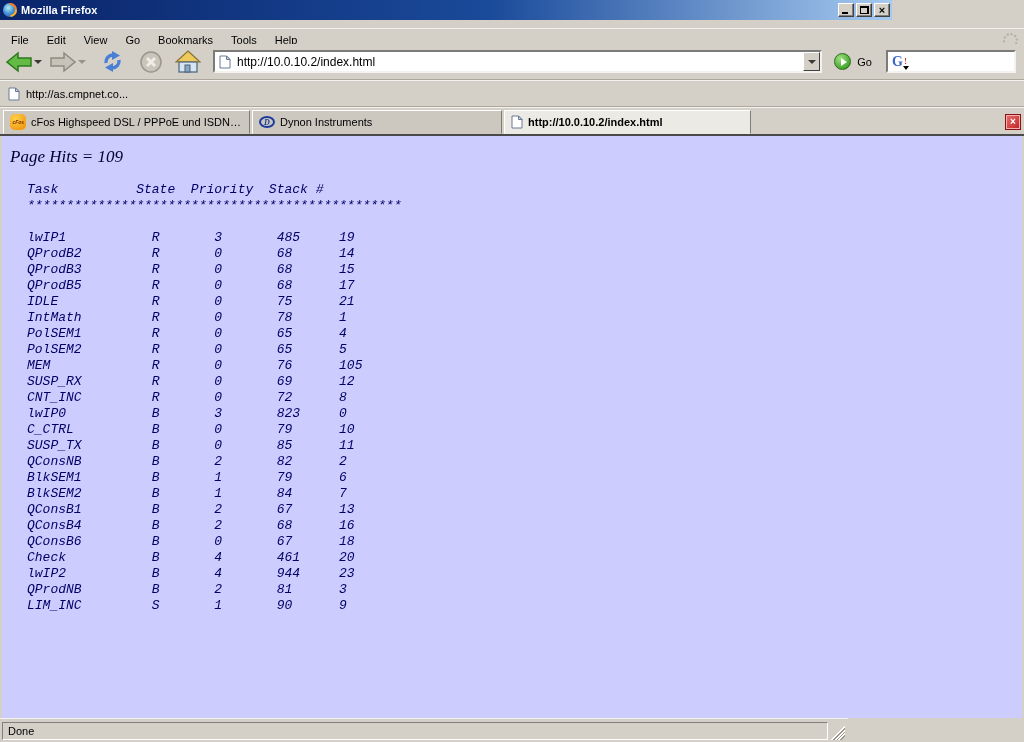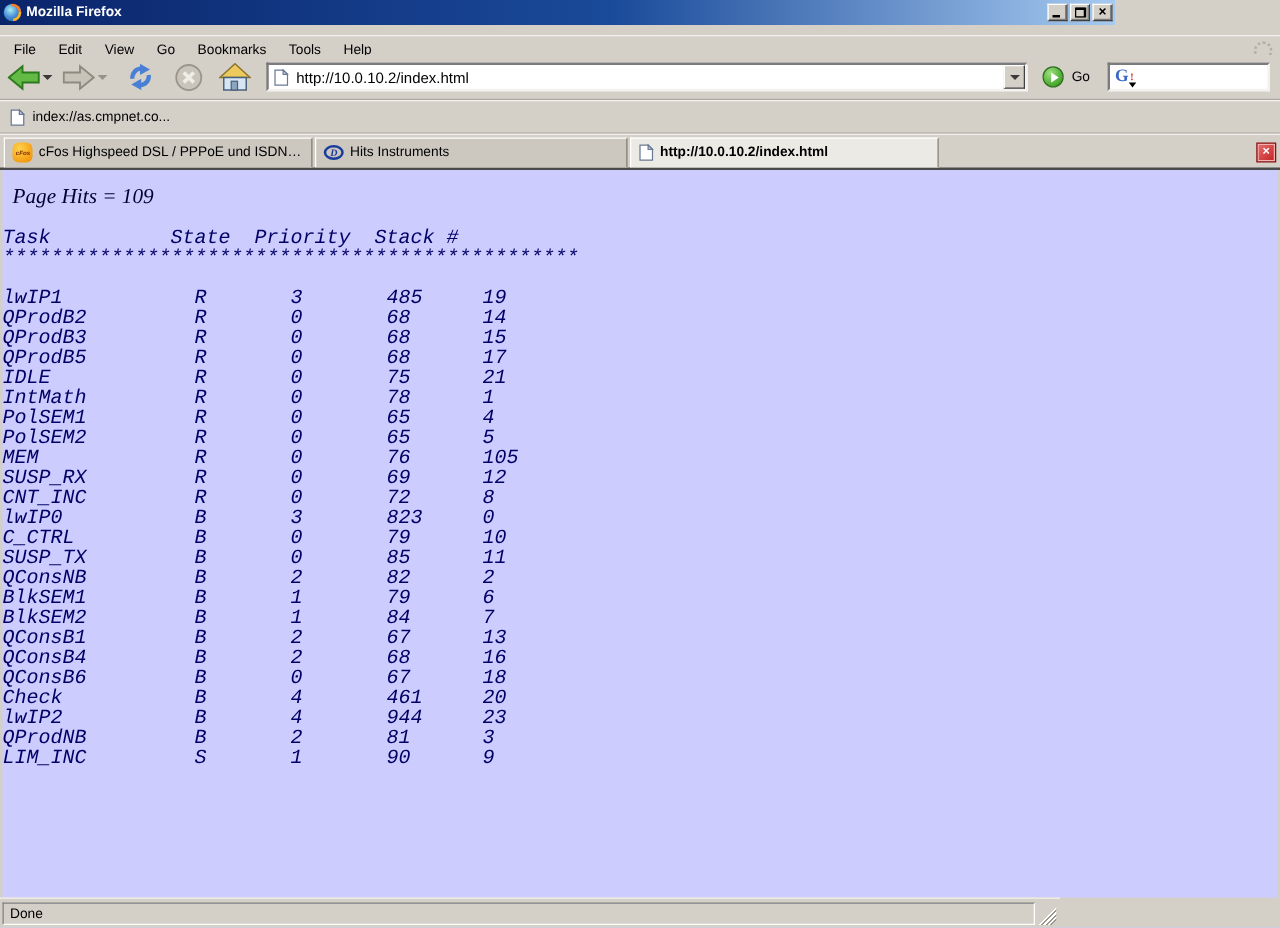--- a/index.html
+++ b/index.html
@@ -87,22 +87,22 @@
   .tab-close { margin-left:auto; margin-bottom:4px; width:16px; height:16px;
     background:linear-gradient(135deg,#e87070,#c22222); border:1px solid #8a1111;
     box-shadow:inset 0 0 0 1px #f2b0b0; color:#fff; font-weight:bold; font-size:10px;
     display:flex; align-items:center; justify-content:center; line-height:10px; }
 
   
   .content { position:absolute; top:136px; left:0; width:1024px; height:582px; background:#ccccff;
     border-left:2px solid #d4d0c8; border-right:2px solid #d4d0c8; position:absolute;font-style:italic; }
   .page-hits { position:absolute; top:11px; left:8px; font-family:"Liberation Serif", serif;
     font-size:17px; color:#000033; }
-  .task-pre { position:absolute; top:46px; left:0; font-family:"Liberation Mono", monospace;
-    font-size:16px; line-height:16px; color:#000066; white-space:pre; }
+  .task-pre { position:absolute; top:46px; left:25px; font-family:"Liberation Mono", monospace;
+    font-size:13px; line-height:16px; color:#000066; white-space:pre; }
 
   
   .statusbar { position:absolute; top:718px; left:0; width:848px; height:24px; background:#d4d0c8;
     border-top:1px solid #f4f2ee; display:flex; align-items:center; padding:3px 3px 2px 2px; }
   .status-panel { flex:1 1 auto; height:18px; border:1px solid; border-color:#808080 #fff #fff #808080;
     display:flex; align-items:center; padding-left:5px; font-size:11px; color:#000; }
   .resize-grip { width:14px; height:14px; margin-left:3px; align-self:flex-end;
     background:linear-gradient(135deg, transparent 50%, #fff 50%, #fff 56%, #9a968c 56%, #9a968c 62%,
       #fff 62%, #fff 68%, #9a968c 68%, #9a968c 74%, #fff 74%, #fff 80%, #9a968c 80%, #9a968c 86%, transparent 86%); }
 
@@ -196,35 +196,35 @@
     <span class="g-icon">G<span class="g-mark">!</span><span class="g-caret"></span></span>
     <span></span>
   </div>
 </div>
 
 <div class="bookmarksbar">
   <svg width="12" height="14" viewBox="0 0 12 14">
     <path d="M1 1 h6.5 l3.5 3.5 V13 H1 Z" fill="#fff" stroke="#6a7a94" stroke-width="1"></path>
     <path d="M7.5 1 L11 4.5 H7.5 Z" fill="#cdd9ea" stroke="#6a7a94" stroke-width="1"></path>
   </svg>
-  <span class="bm-label">index://as.cmpnet.co...</span>
+  <span class="bm-label">http://as.cmpnet.co...</span>
 </div>
 
 <div class="tabbar">
   <div class="tab tab1">
     <span style="width:16px;height:16px;border-radius:5px;background:radial-gradient(circle at 35% 30%,#ffd24a,#f08a00);display:flex;align-items:center;justify-content:center;flex:0 0 auto;">
       <span style="font-size:8px;font-style:italic;font-weight:bold;color:#7a2a00;transform:scale(0.62);">cFos</span>
     </span>
     <span class="tab-label">cFos Highspeed DSL / PPPoE und ISDN CAP...</span>
   </div>
   <div class="tab tab2">
     <span style="width:16px;height:12px;border:2px solid #1a3c9e;border-radius:50%;display:flex;align-items:center;justify-content:center;flex:0 0 auto;">
       <span style="font-size:8px;font-weight:bold;font-style:italic;color:#1a3c9e;font-family:'Liberation Serif',serif;">D</span>
     </span>
-    <span class="tab-label">Hits Instruments</span>
+    <span class="tab-label">Dynon Instruments</span>
   </div>
   <div class="tab tab3 active">
     <svg width="12" height="14" viewBox="0 0 12 14" style="flex:0 0 auto">
       <path d="M1 1 h6.5 l3.5 3.5 V13 H1 Z" fill="#fff" stroke="#6a7a94" stroke-width="1"></path>
       <path d="M7.5 1 L11 4.5 H7.5 Z" fill="#cdd9ea" stroke="#6a7a94" stroke-width="1"></path>
     </svg>
     <span class="tab-label">http://10.0.10.2/index.html</span>
   </div>
   <div class="tab-close">
       <span>×</span>

